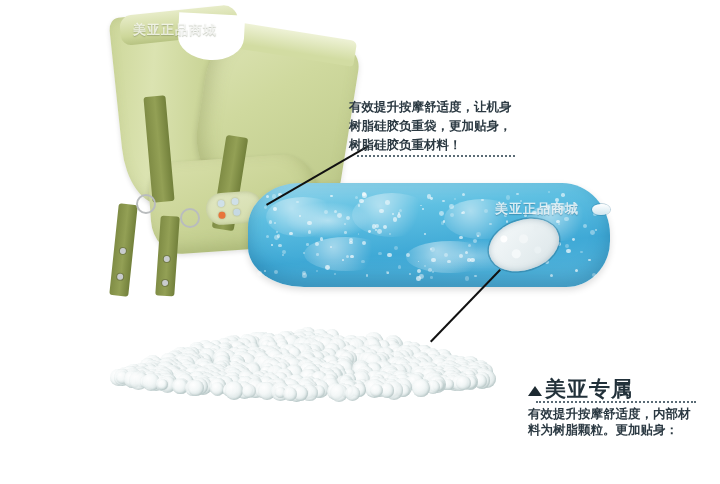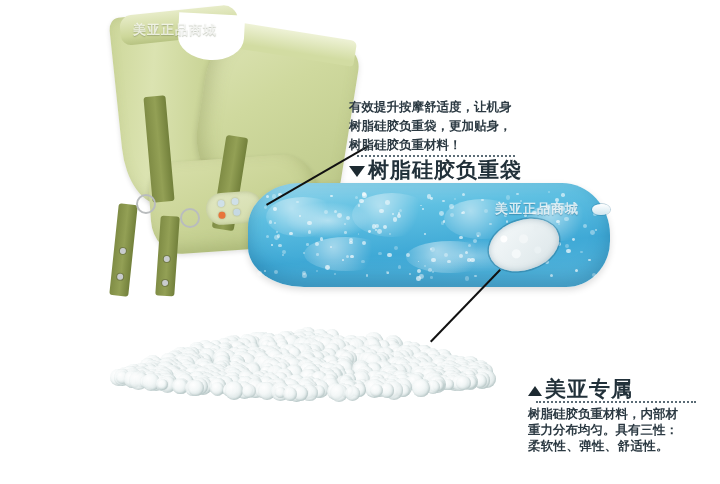--- a/index.html
+++ b/index.html
@@ -1297,30 +1297,25 @@
 
   <div class="leader" style="left:266px; top:204px; width:118px; height:2.2px; transform: rotate(-30deg);"></div>
 
   <div class="leader" style="left:430px; top:341px; width:100px; height:2.2px; transform: rotate(-46deg);"></div>
 
   <div class="anno" id="anno-bag">
     <div class="anno-desc">有效提升按摩舒适度，让机身</div>
     <div class="anno-desc">树脂硅胶负重袋，更加贴身，</div>
     <div class="anno-desc">树脂硅胶负重材料！</div>
     <div class="dotline"></div>
-    <div class="title-row">
-      <span class="tri tri-down"></span>
-      <span class="anno-title">树脂硅胶负重袋</span>
-    </div>
   </div>
 
   <div class="anno" id="anno-bead">
     <div class="title-row">
       <span class="tri tri-up"></span>
       <span class="anno-title">美亚专属</span>
     </div>
     <div class="dotline"></div>
-    <div class="anno-desc">树脂硅胶负重材料，内部材</div>
-    <div class="anno-desc">重力分布均匀。具有三性：</div>
-    <div class="anno-desc strong">柔软性、弹性、舒适性。</div>
+    <div class="anno-desc">有效提升按摩舒适度，内部材</div>
+    <div class="anno-desc">料为树脂颗粒。更加贴身：</div>
   </div>
 
 </div>
 
 </body></html>

